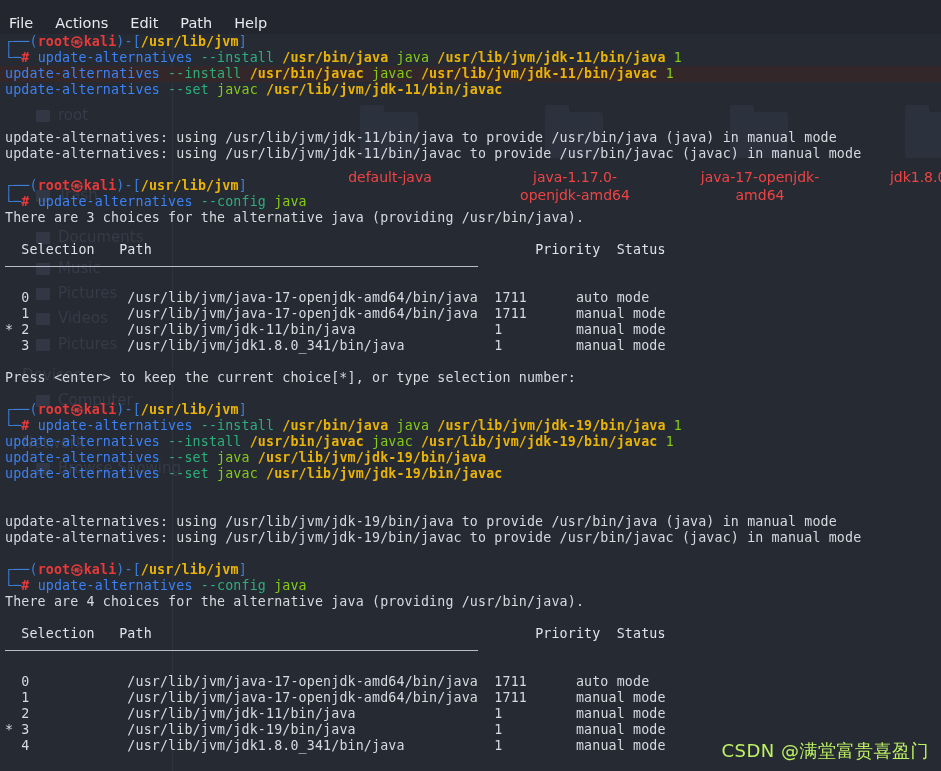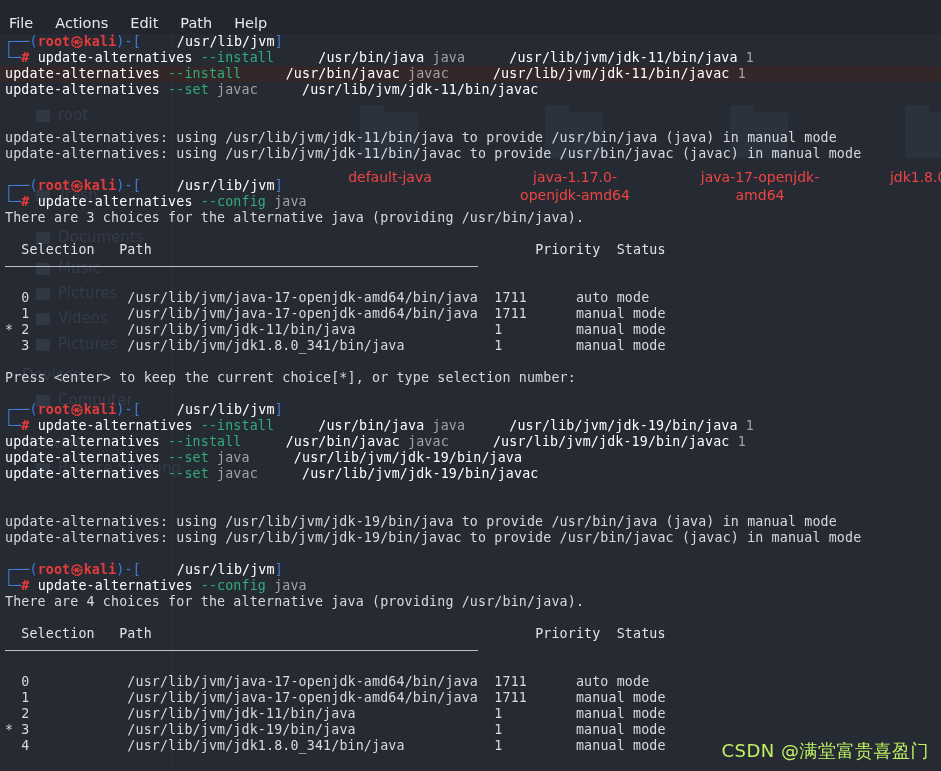--- a/index.html
+++ b/index.html
@@ -121,24 +121,24 @@
     font-family: "DejaVu Sans Mono", monospace;
     font-size: 13.3px;
     letter-spacing: 0.15px;
   }
   .line.hl { background: #33272a; }
   .blank { height: 16px; }
 
   
   .c-blue   { color: #3d7fd6; }
   .c-red    { color: #e83a3a; font-weight: bold; }
-  .c-cyan   { color: #ffffff; }
+  .c-cyan   { color: #3b82f6; }
   .c-green  { color: #2fae7c; }
-  .c-bold   { color: #ffffff; font-weight: normal; margin-left: 36px; }
-  .c-plain  { color: #a3a3a3; }
+  .c-bold   { color: #eab308; font-weight: bold; }
+  .c-plain  { color: #84cc16; }
   .c-hdr    { color: #dfe3ea; }
 
   .hrule {
     height: 16px;
     position: relative;
     padding-left: 5px;
   }
   .hrule i {
     position: absolute;
     left: 5px;

